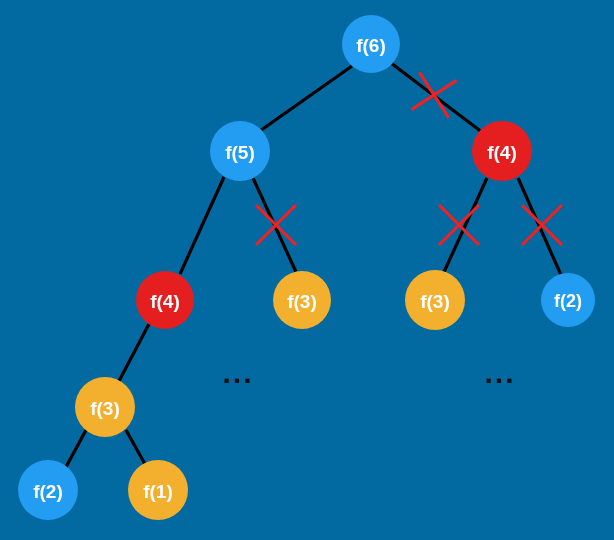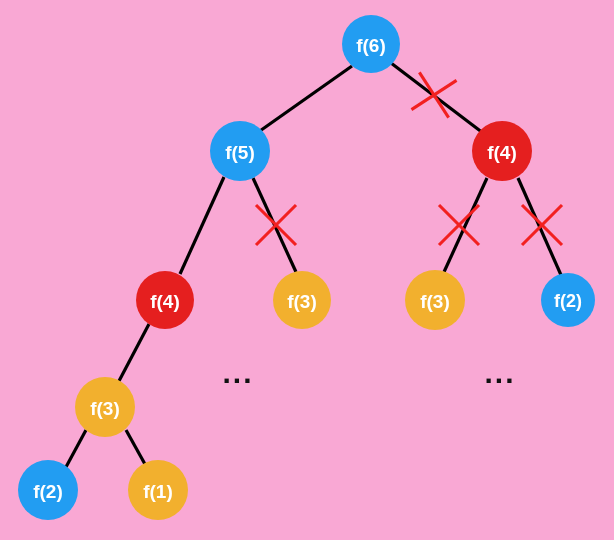--- a/index.html
+++ b/index.html
@@ -8,21 +8,21 @@
     padding: 0;
     background: #ffffff;
   }
   body {
     font-family: "Liberation Sans", sans-serif;
   }
   #canvas-wrap {
     position: relative;
     width: 614px;
     height: 540px;
-    background: #f9a8d4;
+    background: #0369a1;
     overflow: hidden;
   }
   #tree-svg {
     position: absolute;
     left: 0;
     top: 0;
     width: 614px;
     height: 540px;
     display: block;
   }

